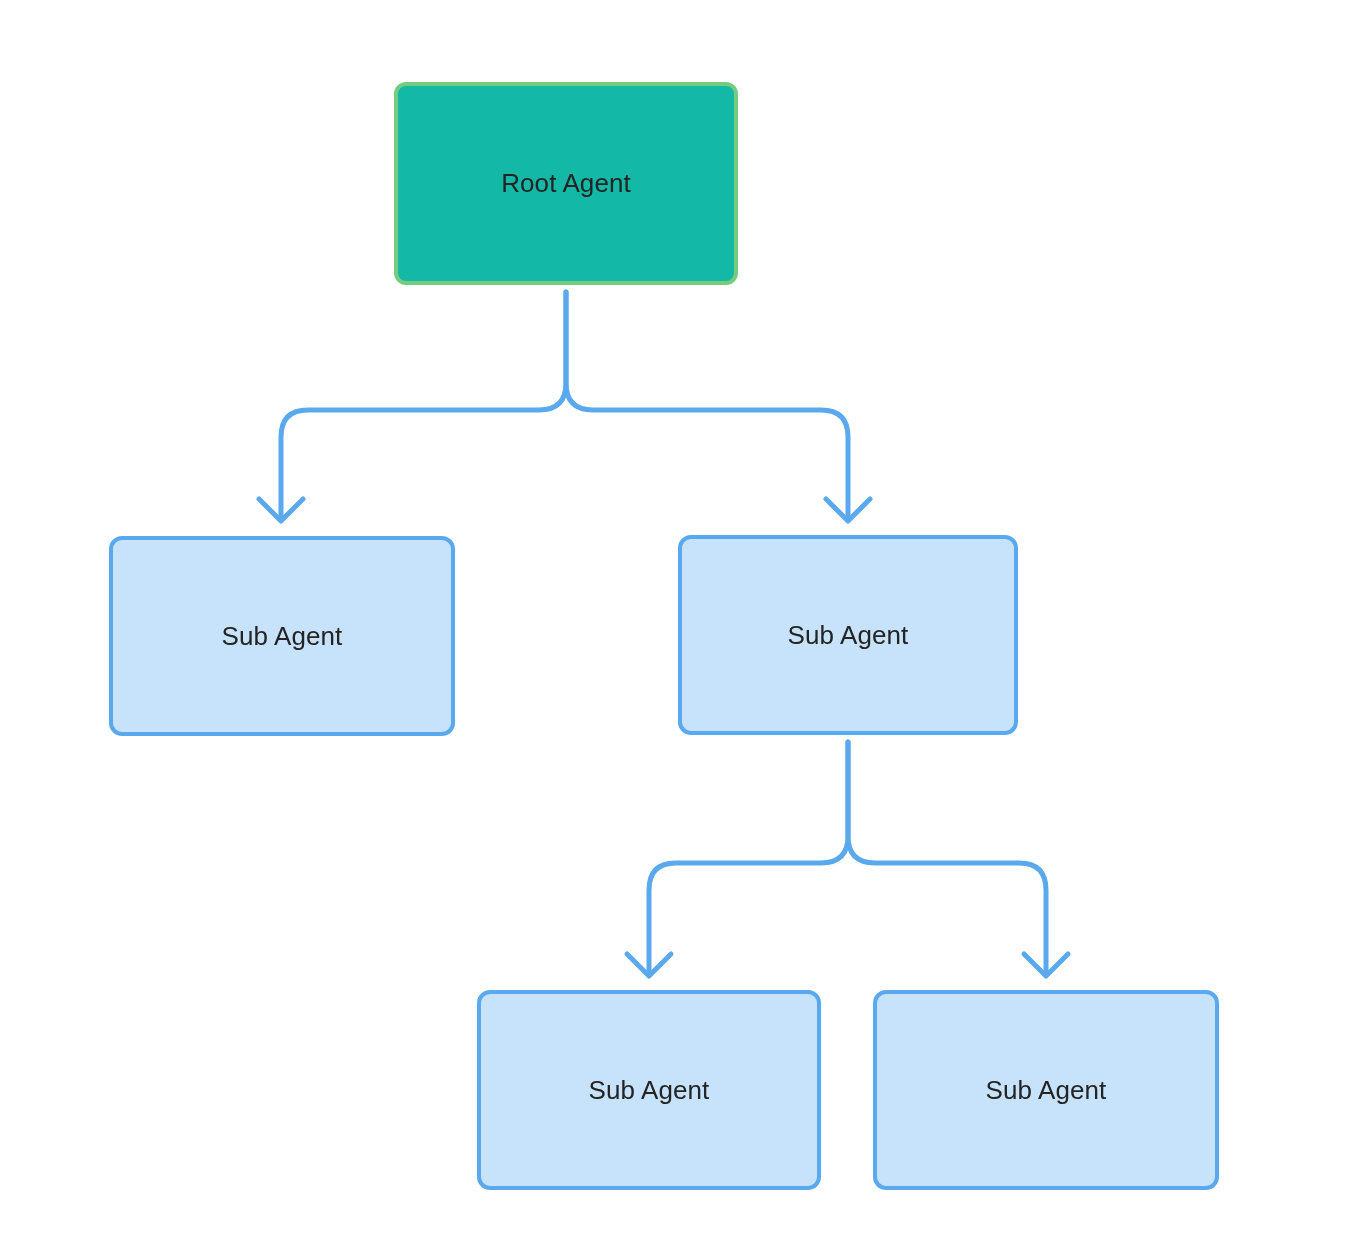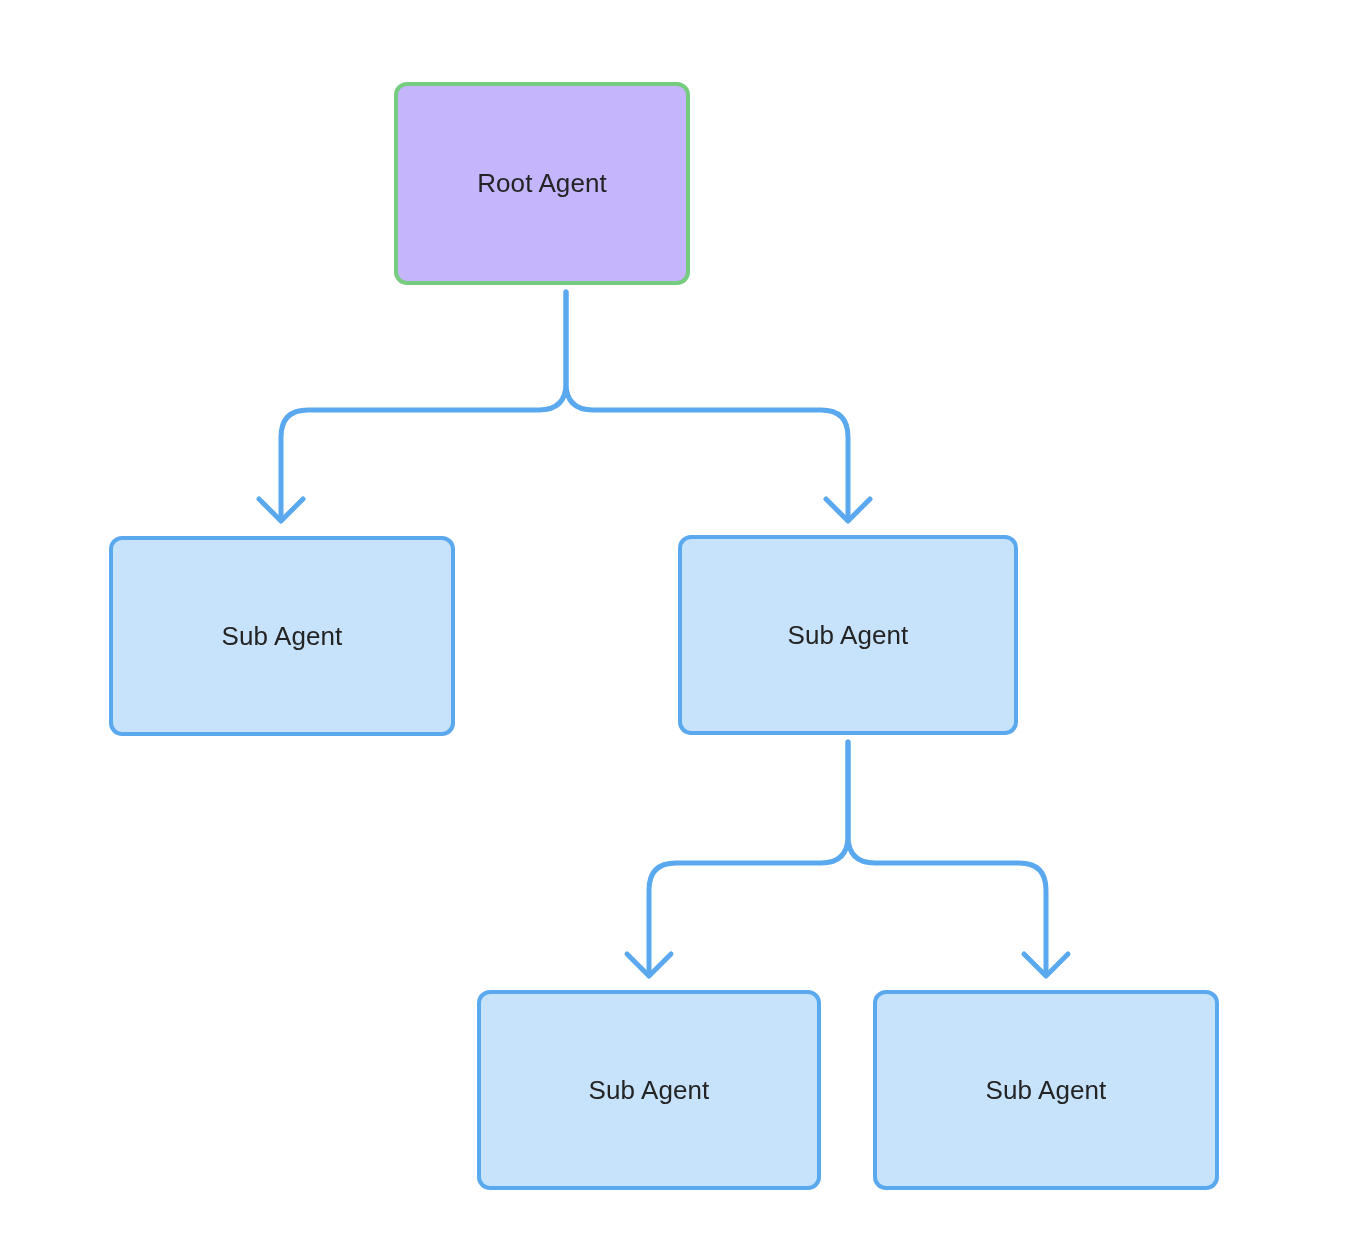--- a/index.html
+++ b/index.html
@@ -41,24 +41,25 @@
     line-height: 1.1;
     color: #242424;
     letter-spacing: 0.1px;
     text-align: center;
     white-space: nowrap;
     font-weight: 400;
   }
   .node-root {
     left: 394px;
     top: 82px;
-    width: 296px;
+    width: 344px;
     height: 203px;
-    background: #c4b5fd;
+    background: #14b8a6;
     border-color: #76cc7e;
+    border-radius: 12px;
   }
   .node-sub-1 {
     left: 109px;
     top: 536px;
     width: 346px;
     height: 200px;
     background: #c7e3fb;
     border-color: #5aa9ef;
   }
   .node-sub-2 {

